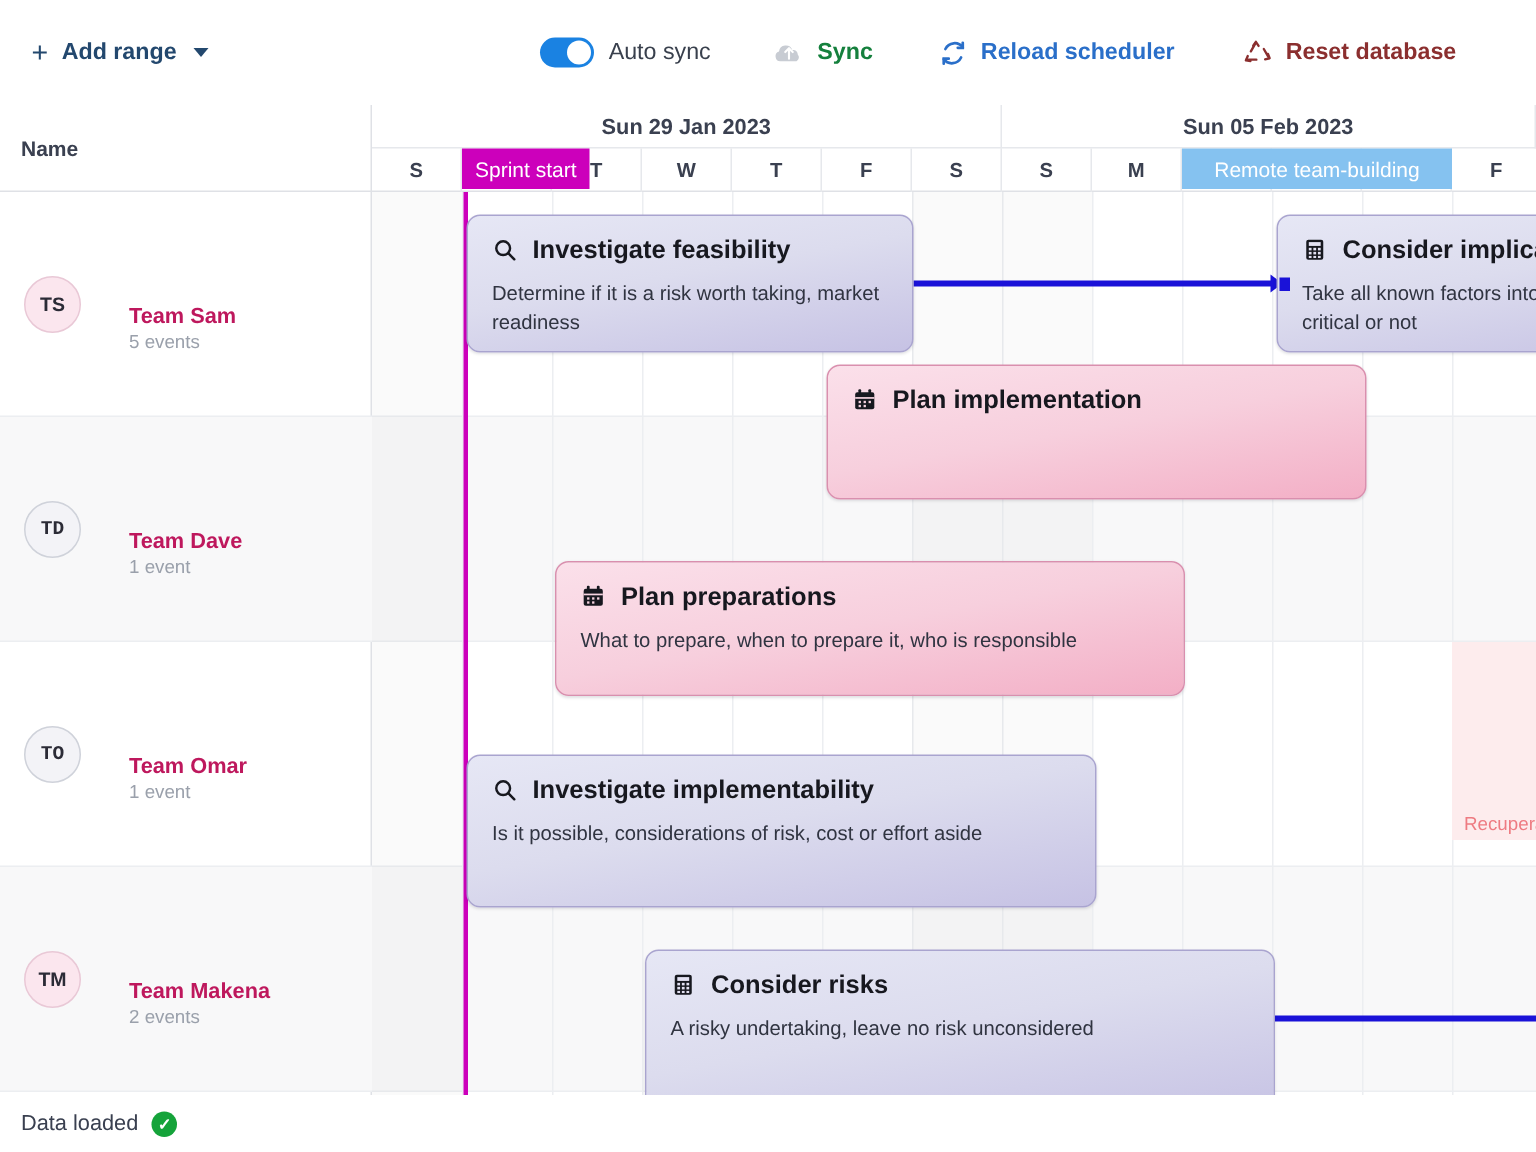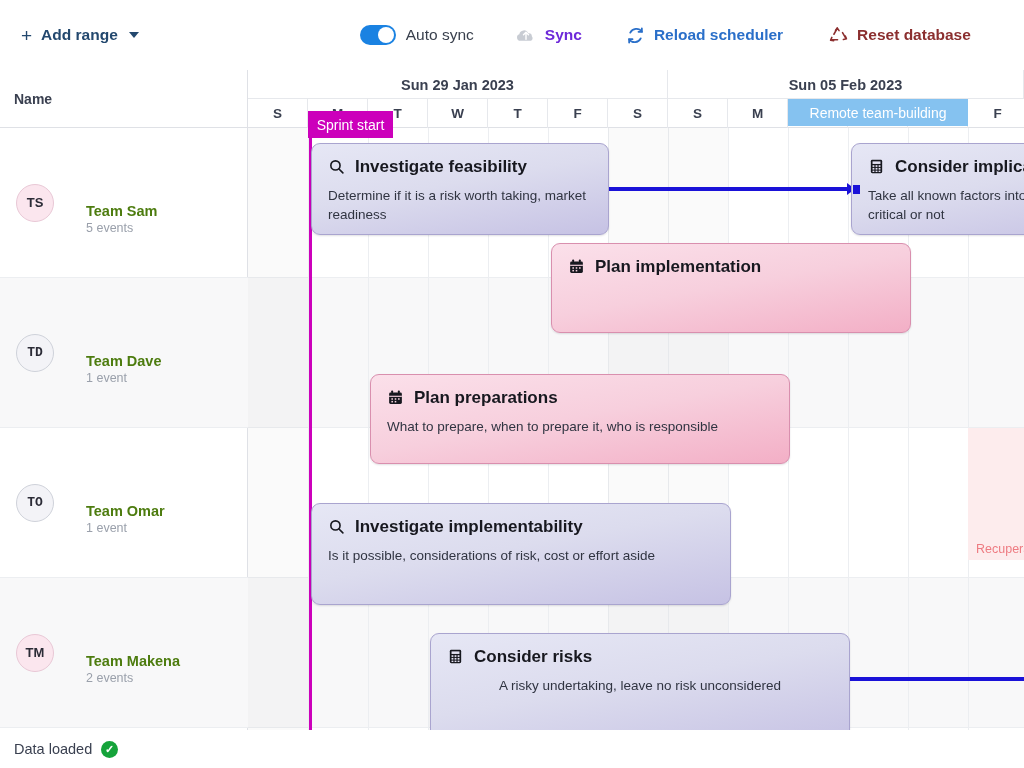--- a/index.html
+++ b/index.html
@@ -32,21 +32,21 @@
   .tb-right { display: flex; align-items: center; margin-left: 221px; gap: 0; }
   .toggle {
     width: 36px; height: 20px; border-radius: 10px; background: #1a82e2;
     position: relative; flex: none; cursor: pointer;
   }
   .toggle .knob {
     position: absolute; right: 2px; top: 2px;
     width: 16px; height: 16px; border-radius: 50%; background: #fff;
   }
   .tb-autosync { gap: 10px; color: #39404d; font-weight: 400; }
-  .tb-sync { margin-left: 42px; color: #6d28d9; }
+  .tb-sync { margin-left: 42px; color: #15803d; }
   .tb-reload { margin-left: 44px; }
   .tb-reset { margin-left: 46px; color: #8b2f2f; }
   .ic { display: inline-block; line-height: 0; }
 
   
   .grid-wrap { position: absolute; left: 0; top: 70px; width: 1024px; height: 660px; }
 
   .hdr { position: absolute; left: 0; top: 0; width: 1024px; height: 58px; }
   .hdr-name {
     position: absolute; left: 0; top: 0; width: 248px; height: 58px;
@@ -98,21 +98,21 @@
   }
   .rowlabel.alt { background: #f8f8f9; }
   .avatar {
     width: 38px; height: 38px; border-radius: 50%; flex: none;
     display: flex; align-items: center; justify-content: center;
     font-size: 13px; font-weight: 600; color: #2b2b36;
   }
   .av-pink { background: #fbe6ee; border: 1px solid #e9c8d6; }
   .av-gray { background: #f3f3f7; border: 1px solid #cfd2da; font-family: Liberation Mono, monospace; }
   .rl-text { display: flex; flex-direction: column; gap: 2px; }
-  .rl-name { font-size: 14.5px; font-weight: 700; color: #4d7c0f; margin-top: 32px; }
+  .rl-name { font-size: 14.5px; font-weight: 700; color: #be185d; margin-top: 32px; }
   .rl-sub  { font-size: 12.5px; color: #9aa0ab; }
 
   .canvas { position: absolute; left: 248px; top: 0; width: 776px; height: 602px; }
   .rowband { position: absolute; left: 0; width: 776px; border-bottom: 1px solid #eceef1; }
   .rowband.alt { background: #f8f8f9; }
   .colline { position: absolute; top: 0; height: 602px; width: 1px; background: #eceef1; }
   .colshade { position: absolute; top: 0; height: 602px; background: rgba(0,0,0,0.018); }
 
   .sprintline {
     position: absolute; top: -29px; width: 3px; height: 631px;
@@ -243,21 +243,21 @@
         <div class="day" style="left: 180px;">W</div>
         <div class="day" style="left: 240px;">T</div>
         <div class="day" style="left: 300px;">F</div>
         <div class="day" style="left: 360px;">S</div>
         <div class="day" style="left: 420px;">S</div>
         <div class="day" style="left: 480px;">M</div>
         <div class="day" style="left: 540px;">T</div>
         <div class="day" style="left: 600px;">W</div>
         <div class="day" style="left: 660px;">T</div>
         <div class="day" style="left: 720px;">F</div>
-        <div class="range-badge rb-sprint" style="left: 60px; width: 85px; margin-top: 12px;">Sprint start</div>
+        <div class="range-badge rb-sprint" style="left: 60px; width: 85px;">Sprint start</div>
         <div class="range-badge rb-remote" style="left: 540px; width: 180px;">Remote team-building</div>
       </div>
   </div>
 
   <div class="body">
     <div class="rowlabels" id="rowlabels">
         <div class="rowlabel" style="top: 0px; height: 150px;">
           <div class="avatar av-pink">TS</div>
           <div class="rl-text">
             <div class="rl-name">Team Sam</div>
@@ -378,21 +378,21 @@
         <div class="task t-purple" style="left: 63px; top: 375px; width: 420px; height: 102px;">
           <div class="t-title">
             <span class="ic"><svg width="17" height="17" viewBox="0 0 24 24" fill="none" stroke="#17181f" stroke-width="2.3" stroke-linecap="round">
                 <circle cx="10.5" cy="10.5" r="6.5"></circle>
                 <path d="M15.5 15.5 21 21"></path>
               </svg></span>
             <span>Investigate implementability</span>
           </div>
           <div class="t-desc">Is it possible, considerations of risk, cost or effort aside</div>
         </div>
-        <div class="task t-purple" style="left: 182px; top: 505px; width: 420px; height: 114px; text-align: center;">
+        <div class="task t-purple" style="left: 182px; top: 505px; width: 420px; height: 114px;">
           <div class="t-title">
             <span class="ic"><svg width="17" height="17" viewBox="0 0 24 24" fill="#17181f">
                 <rect x="4" y="2.5" width="16" height="19" rx="2"></rect>
                 <rect x="6.4" y="4.8" width="11.2" height="3.6" fill="#e3e1f2"></rect>
                 <rect x="6.4" y="10.2" width="2.6" height="2.4" fill="#e3e1f2"></rect>
                 <rect x="10.7" y="10.2" width="2.6" height="2.4" fill="#e3e1f2"></rect>
                 <rect x="15" y="10.2" width="2.6" height="2.4" fill="#e3e1f2"></rect>
                 <rect x="6.4" y="14" width="2.6" height="2.4" fill="#e3e1f2"></rect>
                 <rect x="10.7" y="14" width="2.6" height="2.4" fill="#e3e1f2"></rect>
                 <rect x="15" y="14" width="2.6" height="2.4" fill="#e3e1f2"></rect>

